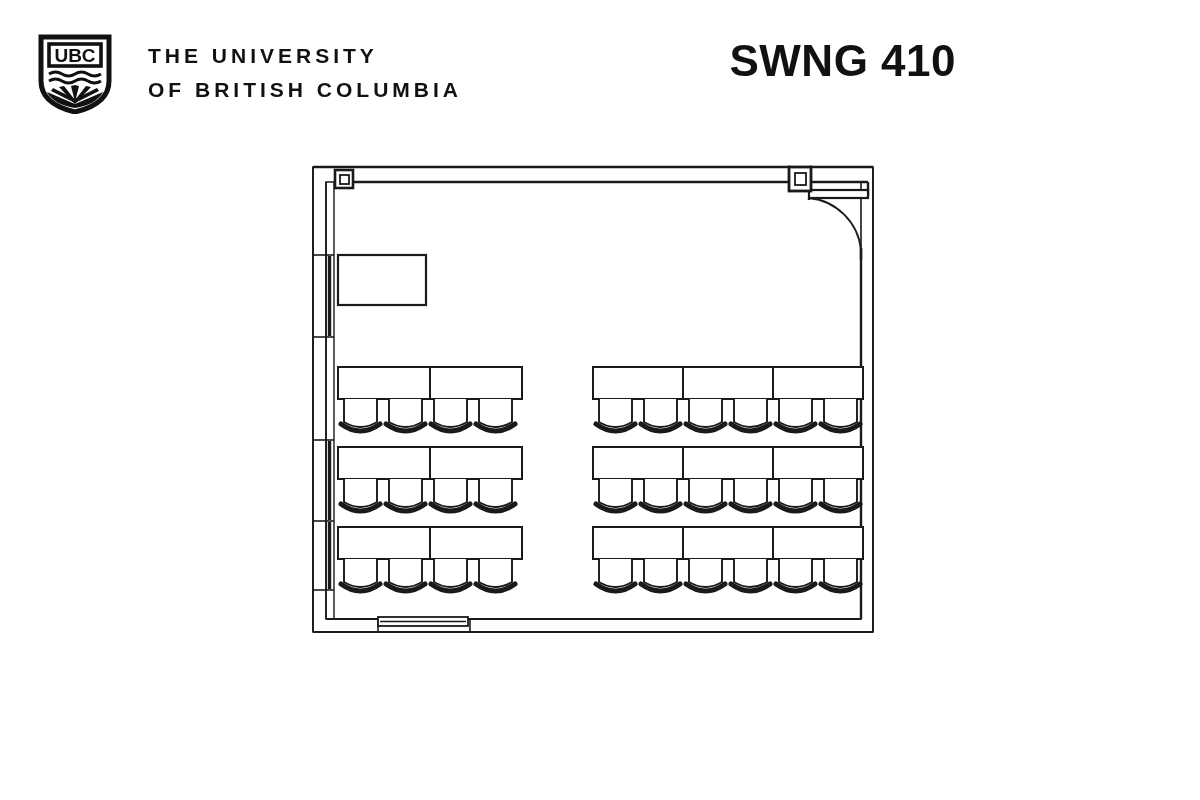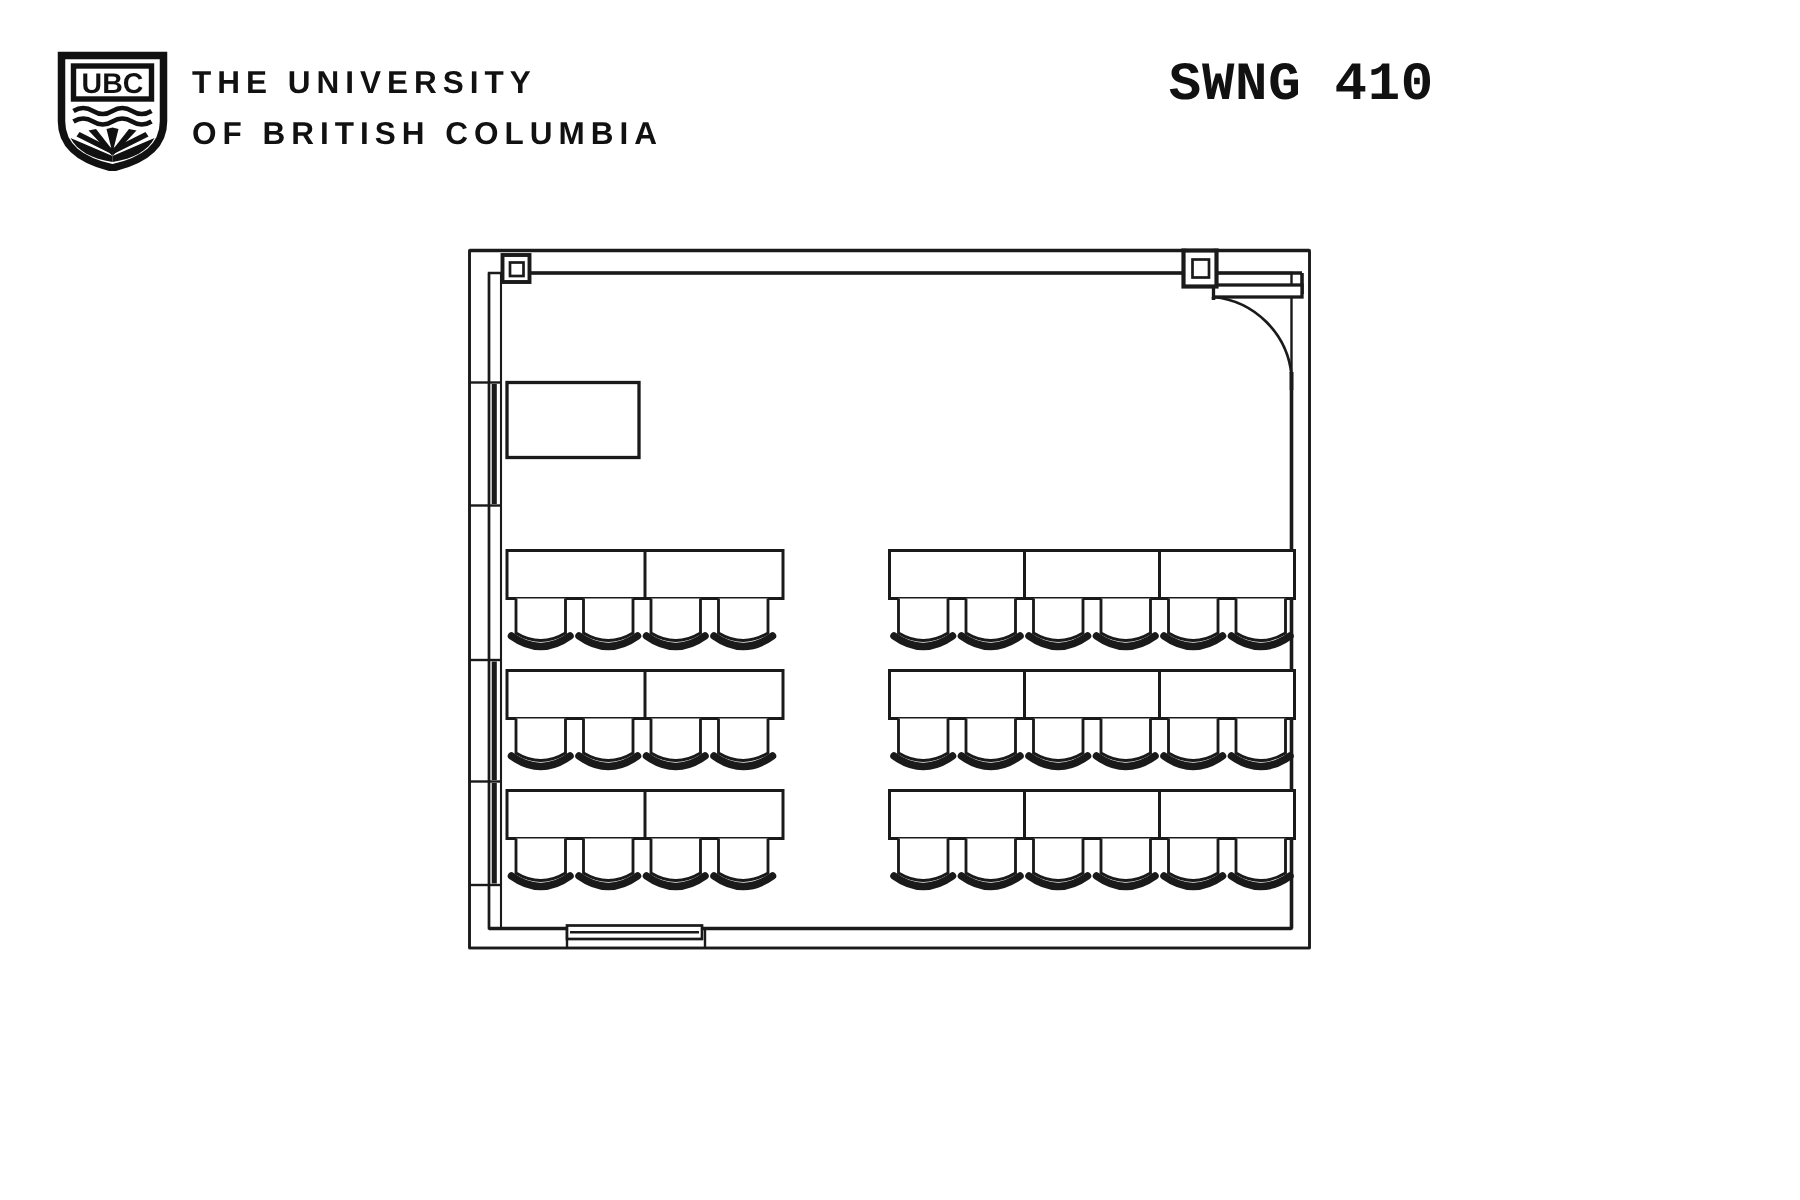--- a/index.html
+++ b/index.html
@@ -33,42 +33,42 @@
     align-items: flex-start;
   }
 
   #shield {
     width: 74px;
     height: 80px;
     flex: none;
   }
 
   #wordmark {
-    margin-left: 16px;
+    margin-left: 36px;
     margin-top: 5px;
     display: flex;
     flex-direction: column;
     justify-content: flex-start;
   }
   .wordmark-line {
     font-family: "Liberation Sans", sans-serif;
     font-size: 21px;
     font-weight: bold;
     letter-spacing: 4.0px;
     line-height: 34px;
     color: #111111;
     white-space: nowrap;
   }
 
   #room-code {
     position: absolute;
     right: 36px;
     top: 36px;
-    font-family: Liberation Mono, monospace;
-    font-size: 36px;
+    font-family: Liberation Sans, sans-serif;
+    font-size: 44px;
     font-weight: bold;
     letter-spacing: 0.5px;
     color: #111111;
     white-space: nowrap;
   }
 
   
   #plan-wrap {
     position: absolute;
     left: 0;

